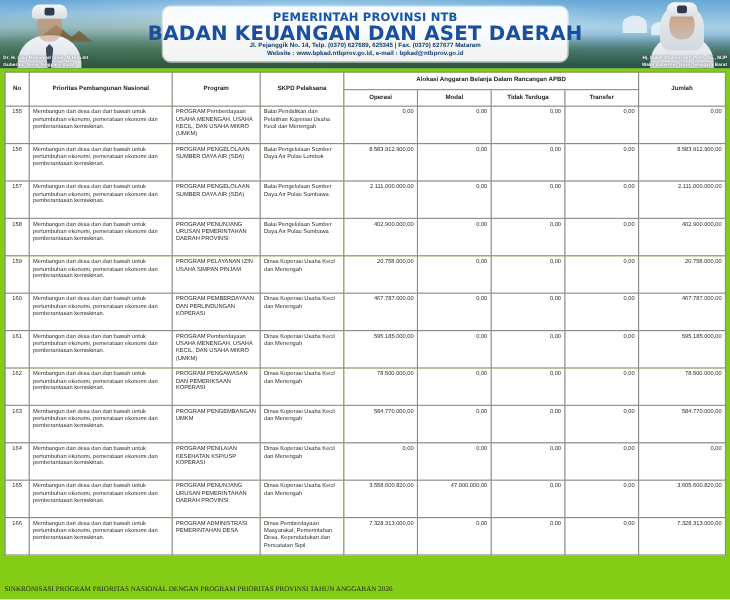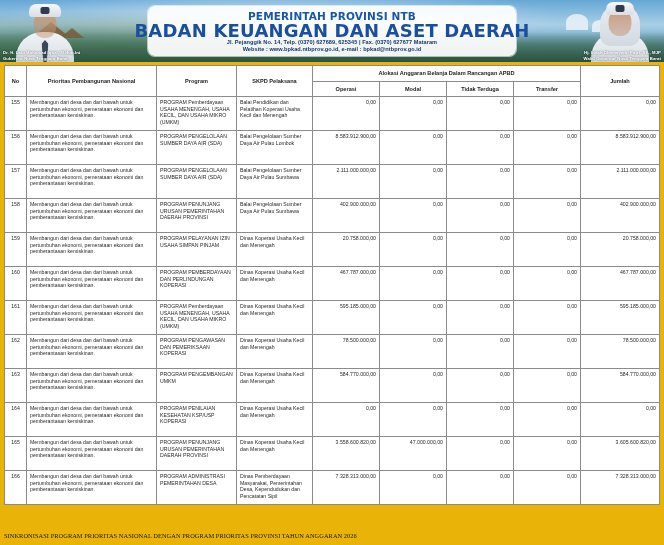--- a/index.html
+++ b/index.html
@@ -6,21 +6,21 @@
   html, body {
     margin: 0; padding: 0;
     width: 664px; height: 545px;
     background: #ffffff;
     font-family: "Liberation Sans", sans-serif;
   }
   #page {
     position: relative;
     width: 664px; height: 545px;
     overflow: hidden;
-    background: #eab308;
+    background: #84cc16;
   }
 
   
   .banner {
     position: relative;
     width: 664px; height: 62px;
     overflow: hidden;
     background: linear-gradient(180deg,#2f7fc4 0%, #4d9ad4 18%, #8fc4e6 45%, #bcdcee 66%, #7fb4d8 85%, #3d73a8 100%);
   }
   .banner-photo-left, .banner-photo-right {

